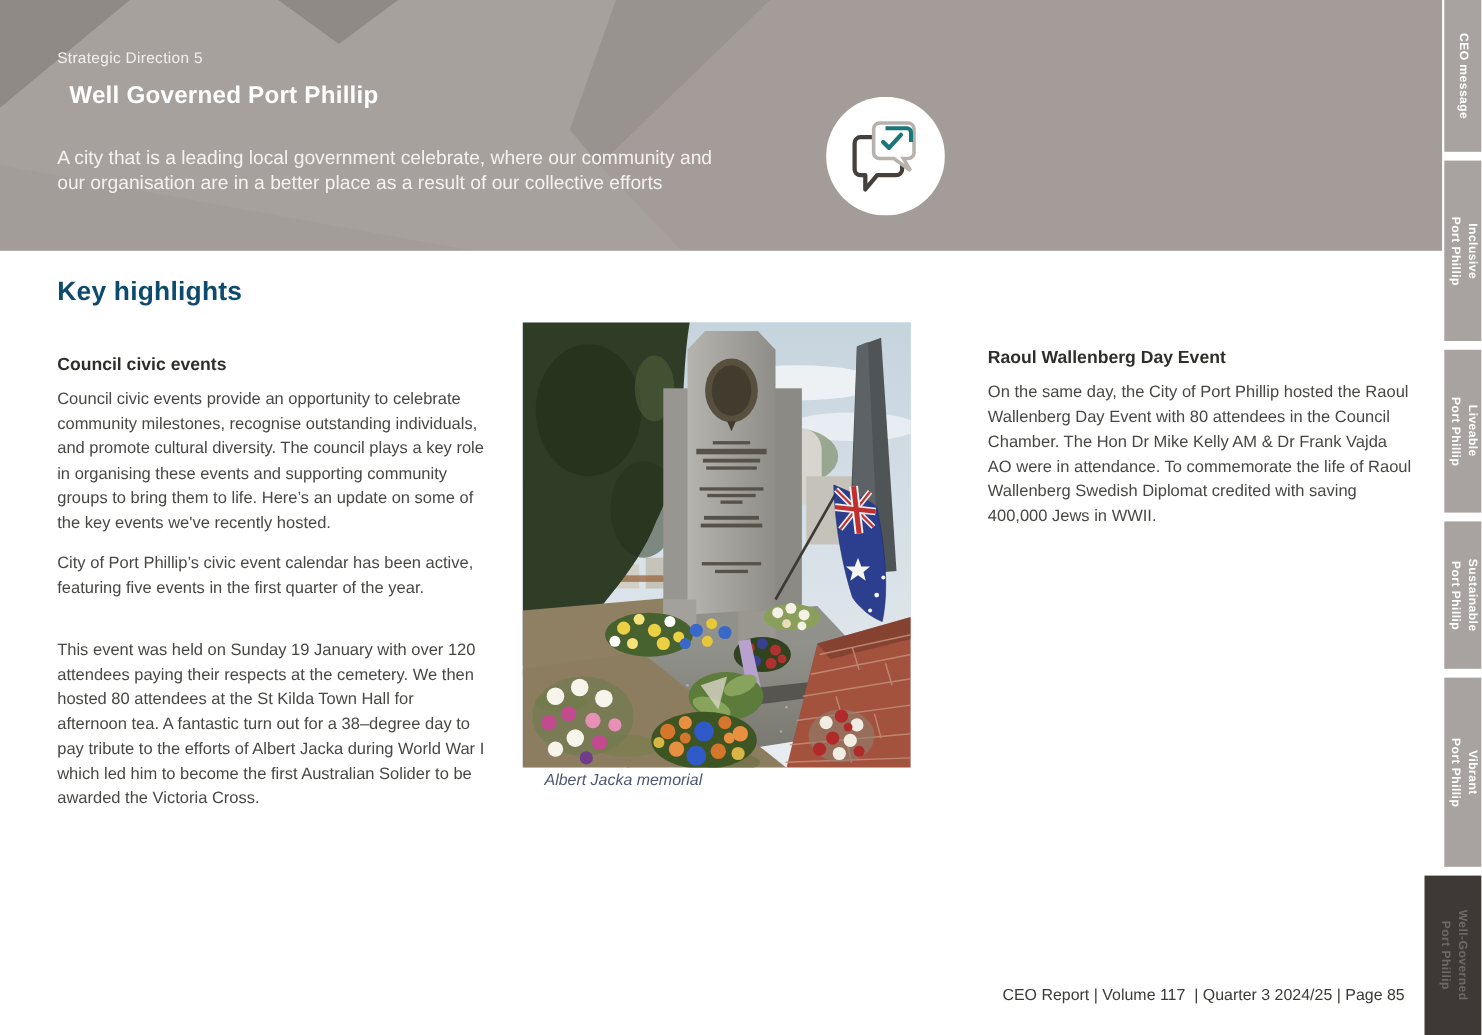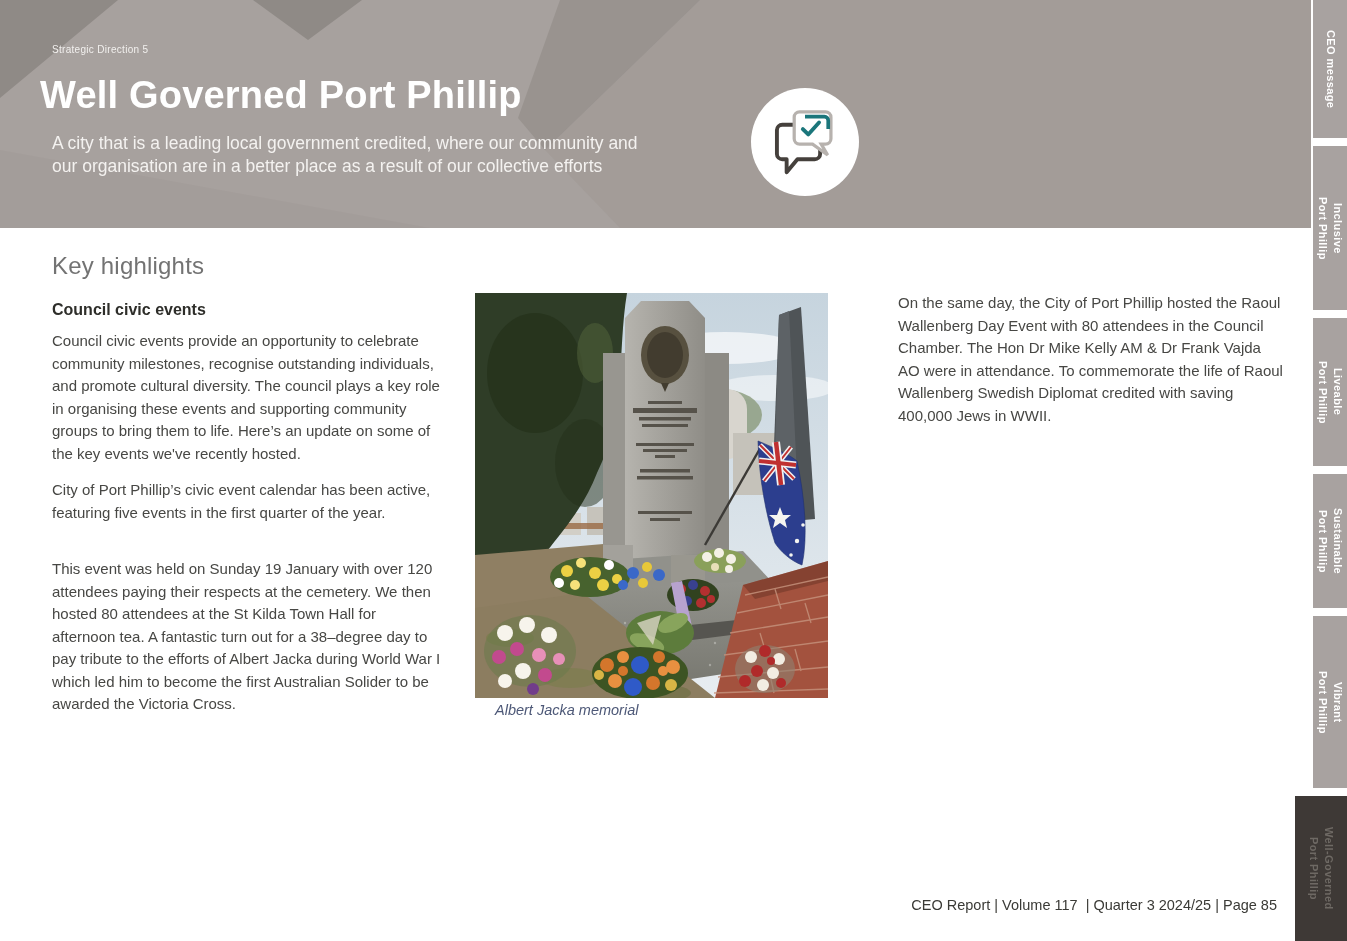--- a/index.html
+++ b/index.html
@@ -7,40 +7,40 @@
         font-family:"Liberation Sans",sans-serif;color:#474744;}
 
   
   .header{position:absolute;left:0;top:0;width:1311px;height:228px;background:#a7a19e;overflow:hidden;}
   .poly{position:absolute;inset:0;}
   .poly.a{background:#8f8a86;clip-path:polygon(0px 0px,118px 0px,0px 98px);}
   .poly.b{background:#8f8a86;clip-path:polygon(253px 0px,362px 0px,308px 40px);}
   .poly.c{background:#99938f;clip-path:polygon(560px 0px,700px 0px,545px 150px,518px 118px);}
   .poly.d{background:rgba(125,118,112,.10);clip-path:polygon(700px 0px,1311px 0px,1311px 228px,620px 228px,545px 150px);}
   .poly.e{background:rgba(125,118,112,.08);clip-path:polygon(0px 150px,430px 228px,0px 228px);}
-  .eyebrow{position:absolute;left:52px;top:44px;font-size:10px;color:#f2f0ee;letter-spacing:.3px;}
-  .h-title{position:absolute;left:40px;top:74px;font-size:38px;font-weight:700;color:#ffffff;letter-spacing:.2px;}
+  .eyebrow{position:absolute;left:52px;top:44px;font-size:14px;color:#f2f0ee;letter-spacing:.3px;}
+  .h-title{position:absolute;left:63px;top:74px;font-size:22px;font-weight:700;color:#ffffff;letter-spacing:.2px;}
   .h-desc{position:absolute;left:52px;top:132px;width:605px;font-size:17.5px;line-height:1.32;color:#f4f2f0;}
   .h-icon{position:absolute;left:751px;top:88px;width:108px;height:108px;}
 
   
   .tab{position:absolute;left:1313px;width:34px;background:#a8a2a0;display:flex;align-items:center;justify-content:center;cursor:pointer;}
   .tab span{writing-mode:vertical-rl;color:#fff;font-size:11px;font-weight:700;letter-spacing:.4px;
             white-space:pre-line;text-align:center;line-height:15px;}
   .tab.t1{top:0;height:138px;}
   .tab.t2{top:146px;height:164px;}
   .tab.t3{top:318px;height:148px;}
   .tab.t4{top:474px;height:134px;}
   .tab.t5{top:616px;height:172px;}
   .tab.t6{top:796px;height:145px;left:1295px;width:52px;background:#3e3936;}
   .tab.t6 span{color:#6e6964;}
 
   
-  .main-heading{position:absolute;left:52px;top:252px;font-size:24px;font-weight:400;color:#737373;letter-spacing:.2px;}
-  .col{position:absolute;font-size:15px;line-height:22.5px;}
+  .main-heading{position:absolute;left:52px;top:252px;font-size:24px;font-weight:700;color:#0c4a6e;letter-spacing:.2px;}
+  .col{position:absolute;font-size:15px;line-height:22.5px;margin-top:22px;}
   .col.left{left:52px;top:298px;width:390px;}
   .col.right{left:898px;top:292px;width:386px;}
   .sec-h{font-size:16px;font-weight:700;color:#2e2e2a;margin:0 0 9px 0;line-height:23px;}
   .col p{margin:0 0 14px 0;}
   .col .gap{height:20px;}
   strong{color:#2e2e2a;}
 
   
   .figure{position:absolute;left:475px;top:293px;width:353px;height:405px;overflow:hidden;background:#cdd9e1;}
   .caption{position:absolute;left:495px;top:702px;font-size:14.5px;font-style:italic;color:#4d5877;}
@@ -54,21 +54,21 @@
 <div class="page">
 
   <div class="header">
     <div class="poly a"></div>
     <div class="poly b"></div>
     <div class="poly c"></div>
     <div class="poly d"></div>
     <div class="poly e"></div>
     <div class="eyebrow">Strategic Direction 5</div>
     <div class="h-title">Well Governed Port Phillip</div>
-    <div class="h-desc">A city that is a leading local government credited, where our community and our organisation are in a better place as a result of our collective efforts</div>
+    <div class="h-desc">A city that is a leading local government celebrate, where our community and our organisation are in a better place as a result of our collective efforts</div>
     <div class="h-icon">
       <svg viewBox="0 0 100 100" width="108" height="108">
         <circle cx="50" cy="50" r="50" fill="#ffffff"></circle>
 
         <path d="M29 34 h30 a5 5 0 0 1 5 5 v22 a5 5 0 0 1 -5 5 h-16 l-10 12 v-12 h-4 a5 5 0 0 1 -5 -5 v-22 a5 5 0 0 1 5 -5 z" fill="none" stroke="#45403c" stroke-width="3.6" stroke-linejoin="round"></path>
 
         <path d="M45 22 h24 a5 5 0 0 1 5 5 v20 a5 5 0 0 1 -5 5 h-4 l6 10 -14 -10 h-12 a5 5 0 0 1 -5 -5 v-20 a5 5 0 0 1 5 -5 z" fill="#ffffff" stroke="#b7b2ae" stroke-width="3"></path>
 
         <path d="M50 26.5 h18 a3.5 3.5 0 0 1 3.5 3.5 v8" fill="none" stroke="#1b767b" stroke-width="3.4"></path>
 
@@ -312,19 +312,20 @@
           <circle cx="270" cy="388" r="6" fill="#b02a2a"></circle>
         <circle cx="288" cy="392" r="6" fill="#f2ede2"></circle>
           <circle cx="306" cy="390" r="5" fill="#b02a2a"></circle>
         <circle cx="296" cy="368" r="4" fill="#b02a2a"></circle>
       </g>
     </svg>
   </div>
   <div class="caption">Albert Jacka memorial</div>
 
   <div class="col right">
+    <div class="sec-h">Raoul Wallenberg Day Event</div>
     <p>On the same day, the City of Port Phillip hosted the Raoul Wallenberg Day Event with 80 attendees in the Council Chamber. The Hon Dr Mike Kelly AM &amp; Dr Frank Vajda AO were in attendance. To commemorate the life of Raoul Wallenberg Swedish Diplomat credited with saving 400,000 Jews in WWII.</p>
     <div class="gap" style="height:6px;"></div>
   </div>
 
   <div class="footer">CEO Report | Volume 117  | Quarter 3 2024/25 | Page 85</div>
 
 </div>
 
 </body></html>

